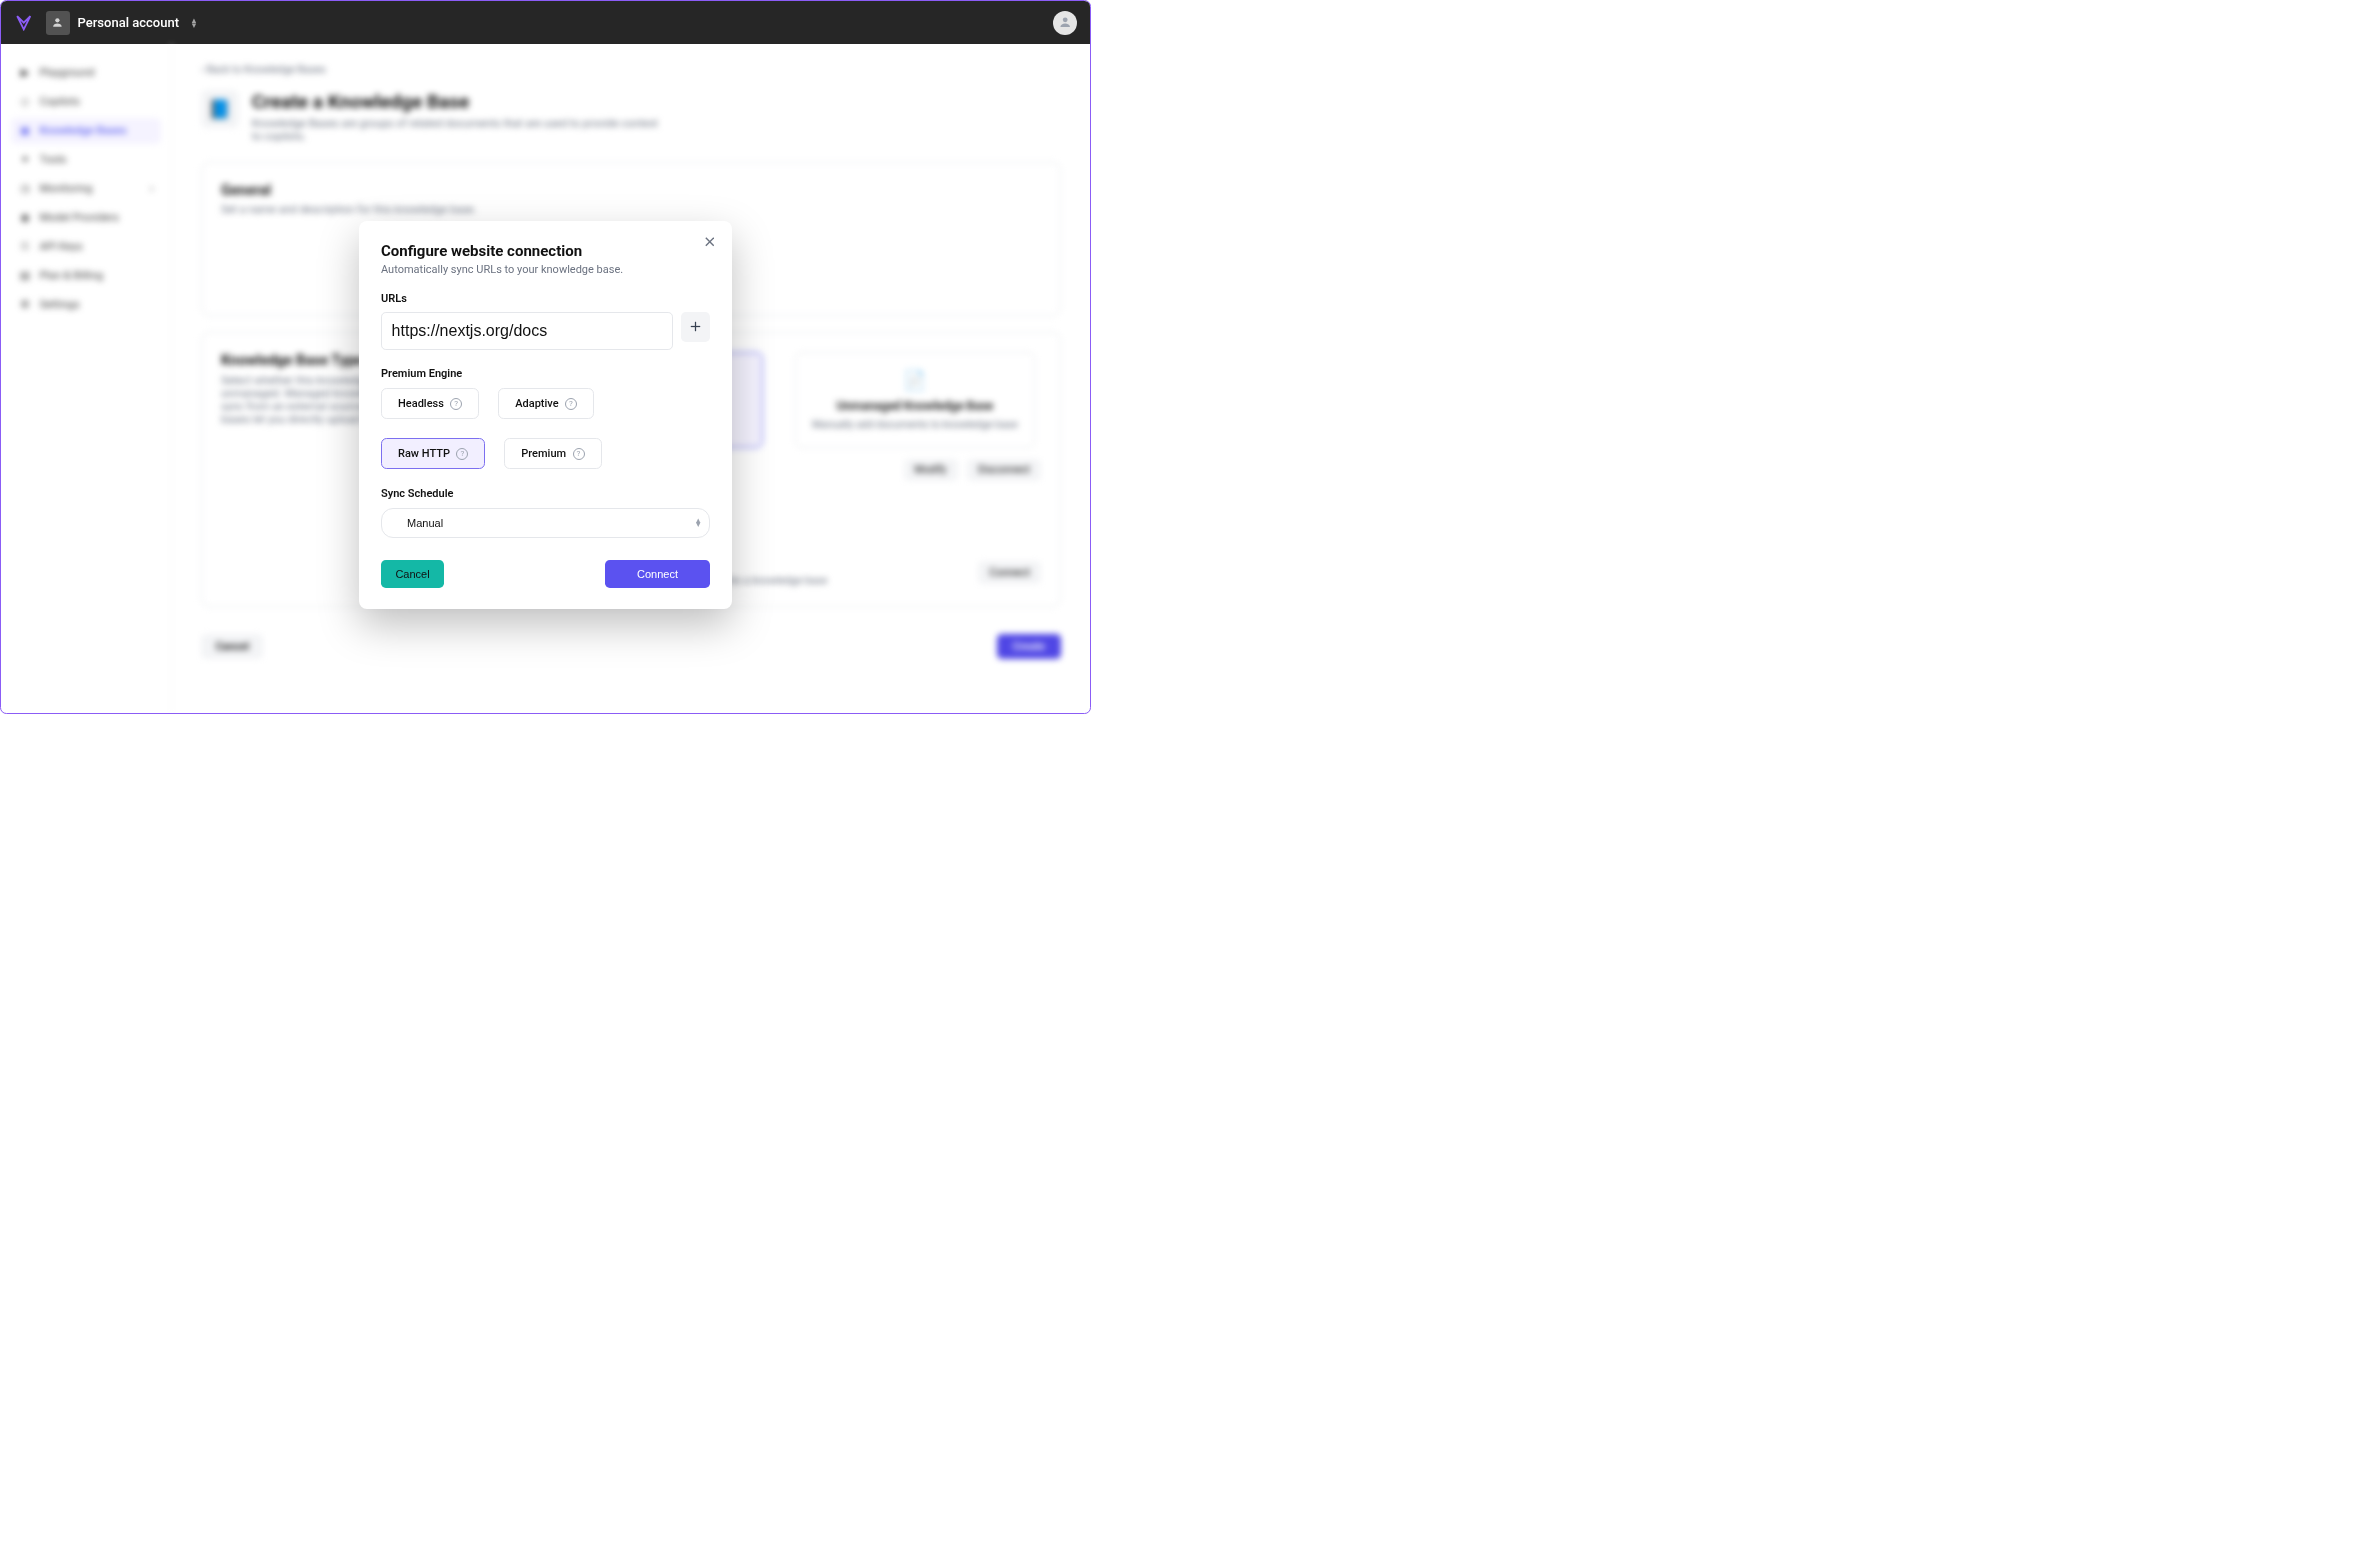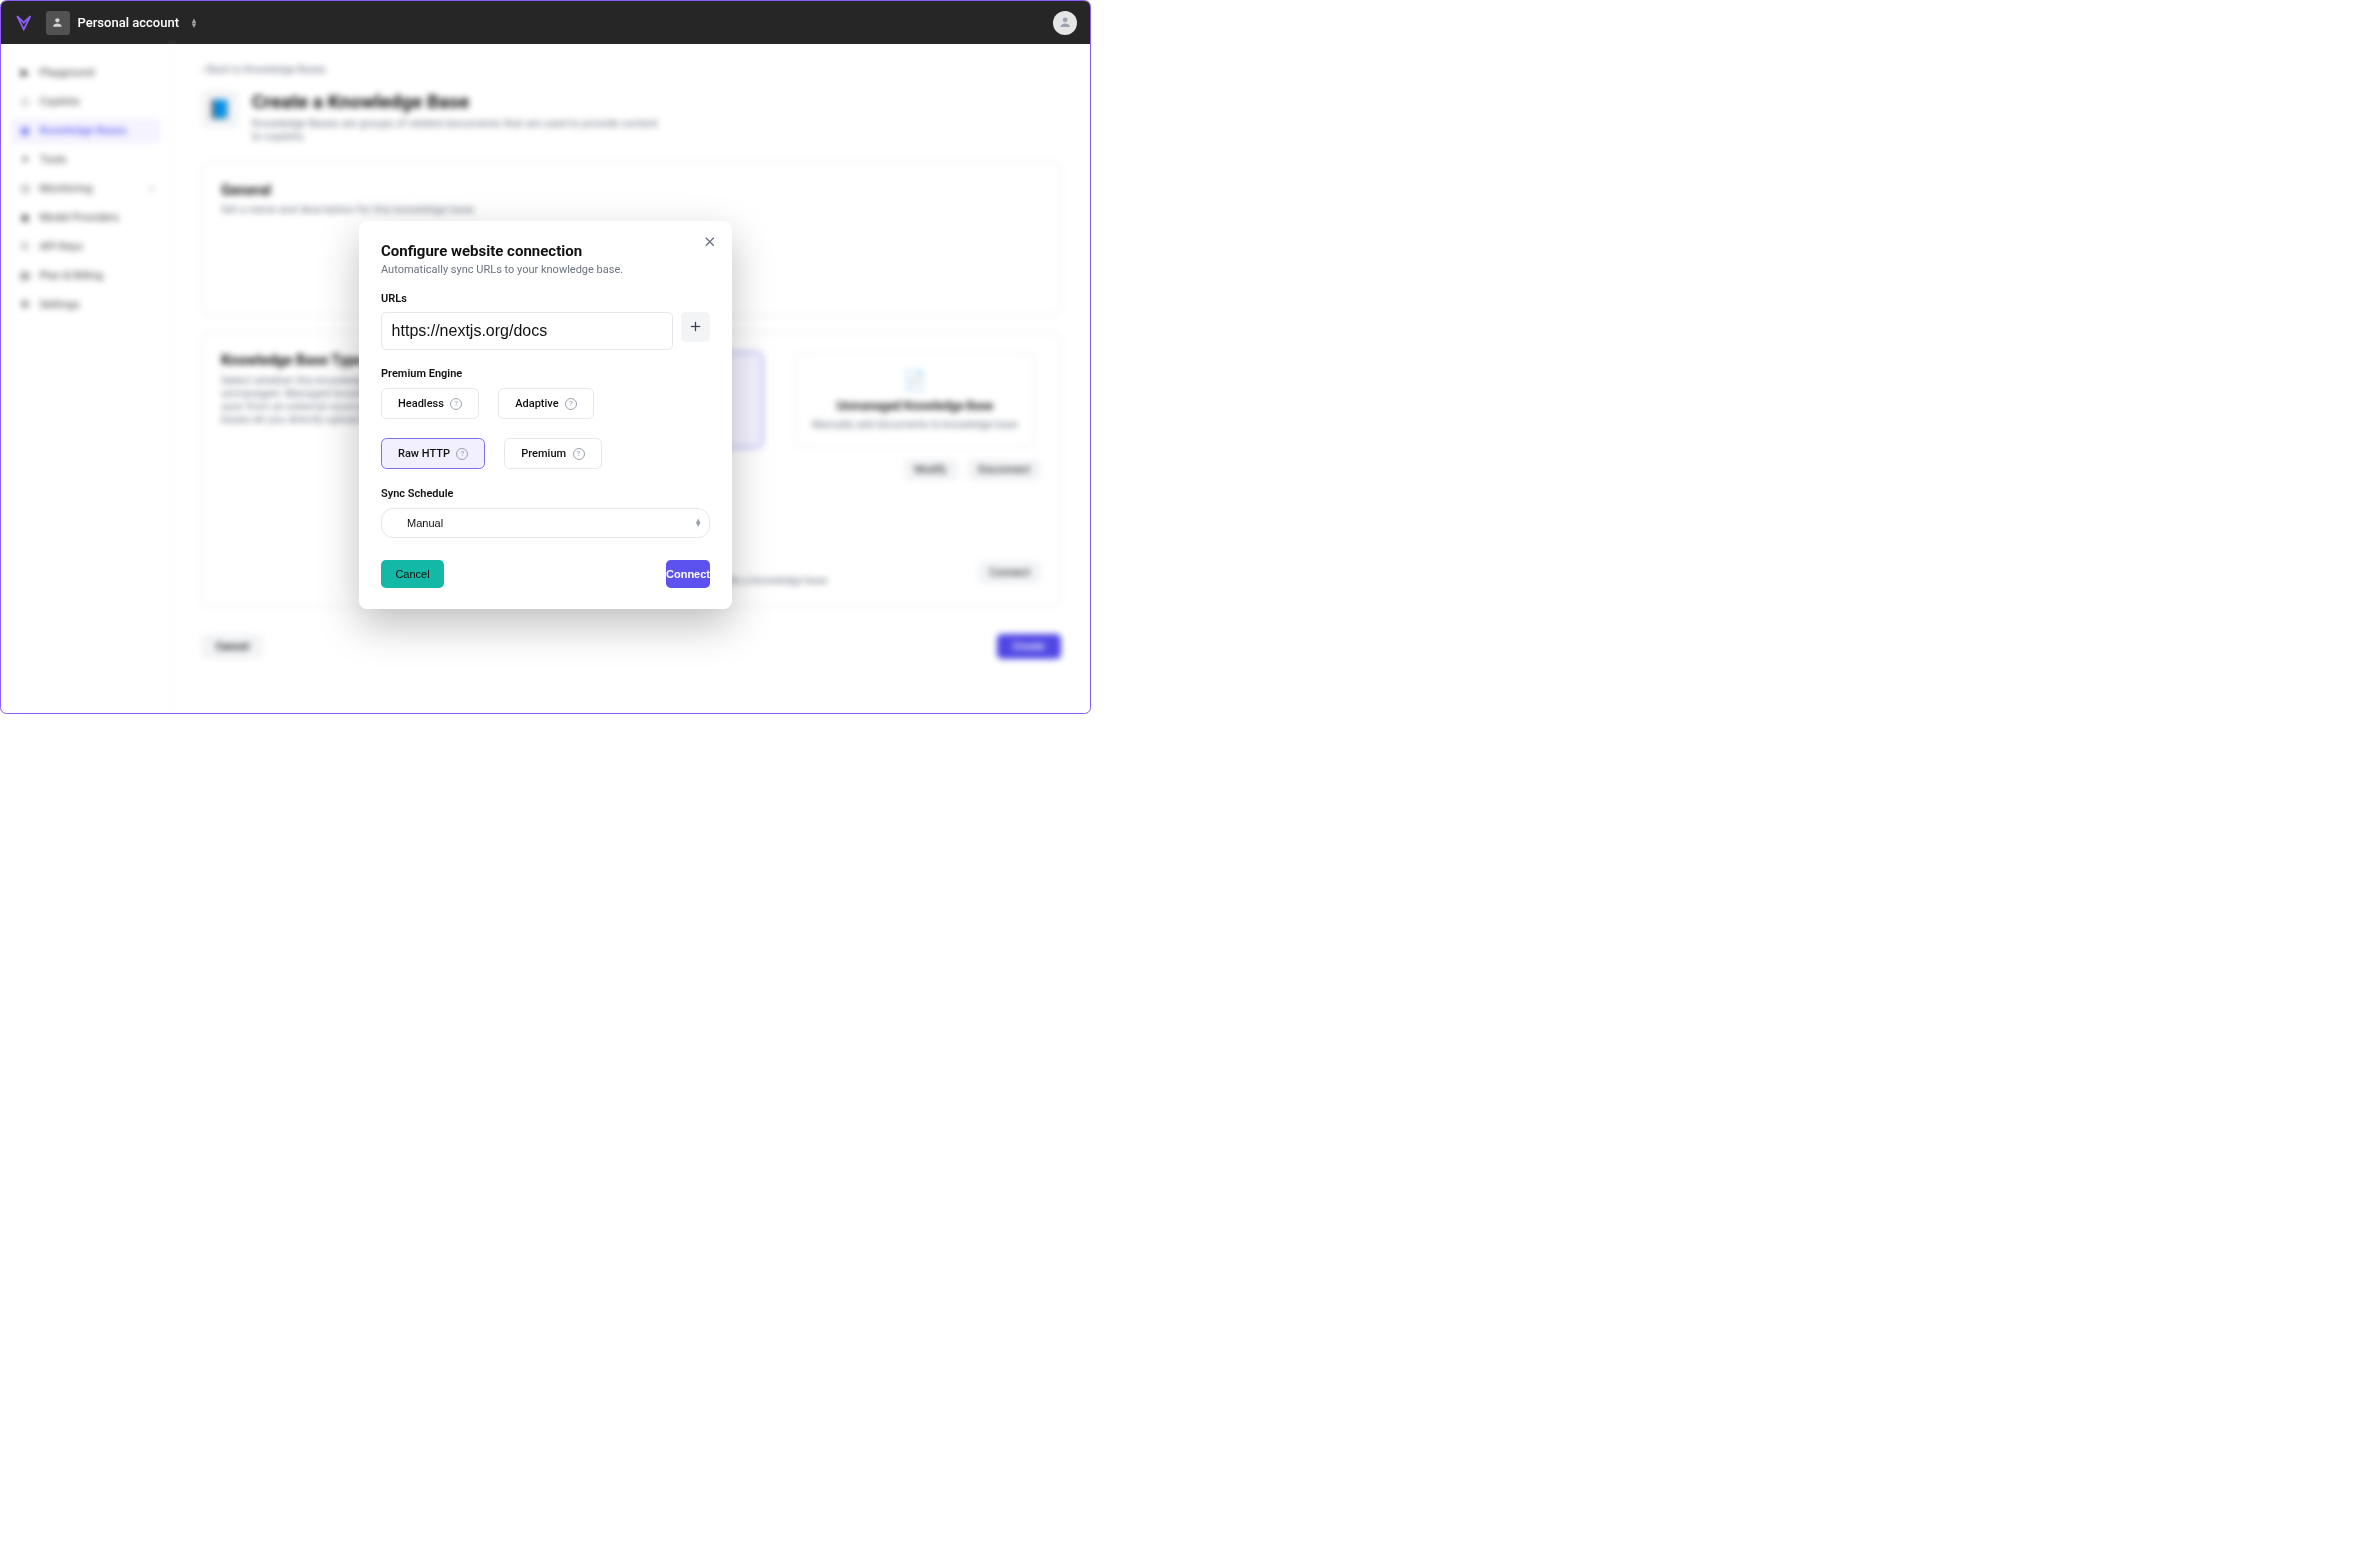--- a/index.html
+++ b/index.html
@@ -139,21 +139,21 @@
   pointer-events: none; color: #9ca3af; font-size: 8.8px;
   display:flex; flex-direction:column; line-height:4.8px;
 }
 .modal-footer { display: flex; justify-content: space-between; align-items: center; }
 .btn-cancel {
   background: #14b8a6; border: none; border-radius: 4.8px;
   padding: 8px 14.4px; font-size: 11px; font-weight: 500; color: #111; cursor: pointer;
 }
 .btn-primary {
   background: #5b52f0; border: none; border-radius: 4.8px;
-  padding: 8px 0; font-size: 11px; font-weight: 700; color: #fff; cursor: pointer;
+  padding: 8px 32px; font-size: 11px; font-weight: 400; color: #fff; cursor: pointer;
 }
 </style>
 </head>
 <body>
 
 <div class="topbar">
   <div class="logo">
     <svg width="17.5" height="17.5" viewBox="0 0 24 24" fill="none" stroke="#8b5cf6" stroke-width="2.5">
         <path d="M3 3 L12 21 L21 3 L12 12 Z"></path>
       </svg>

